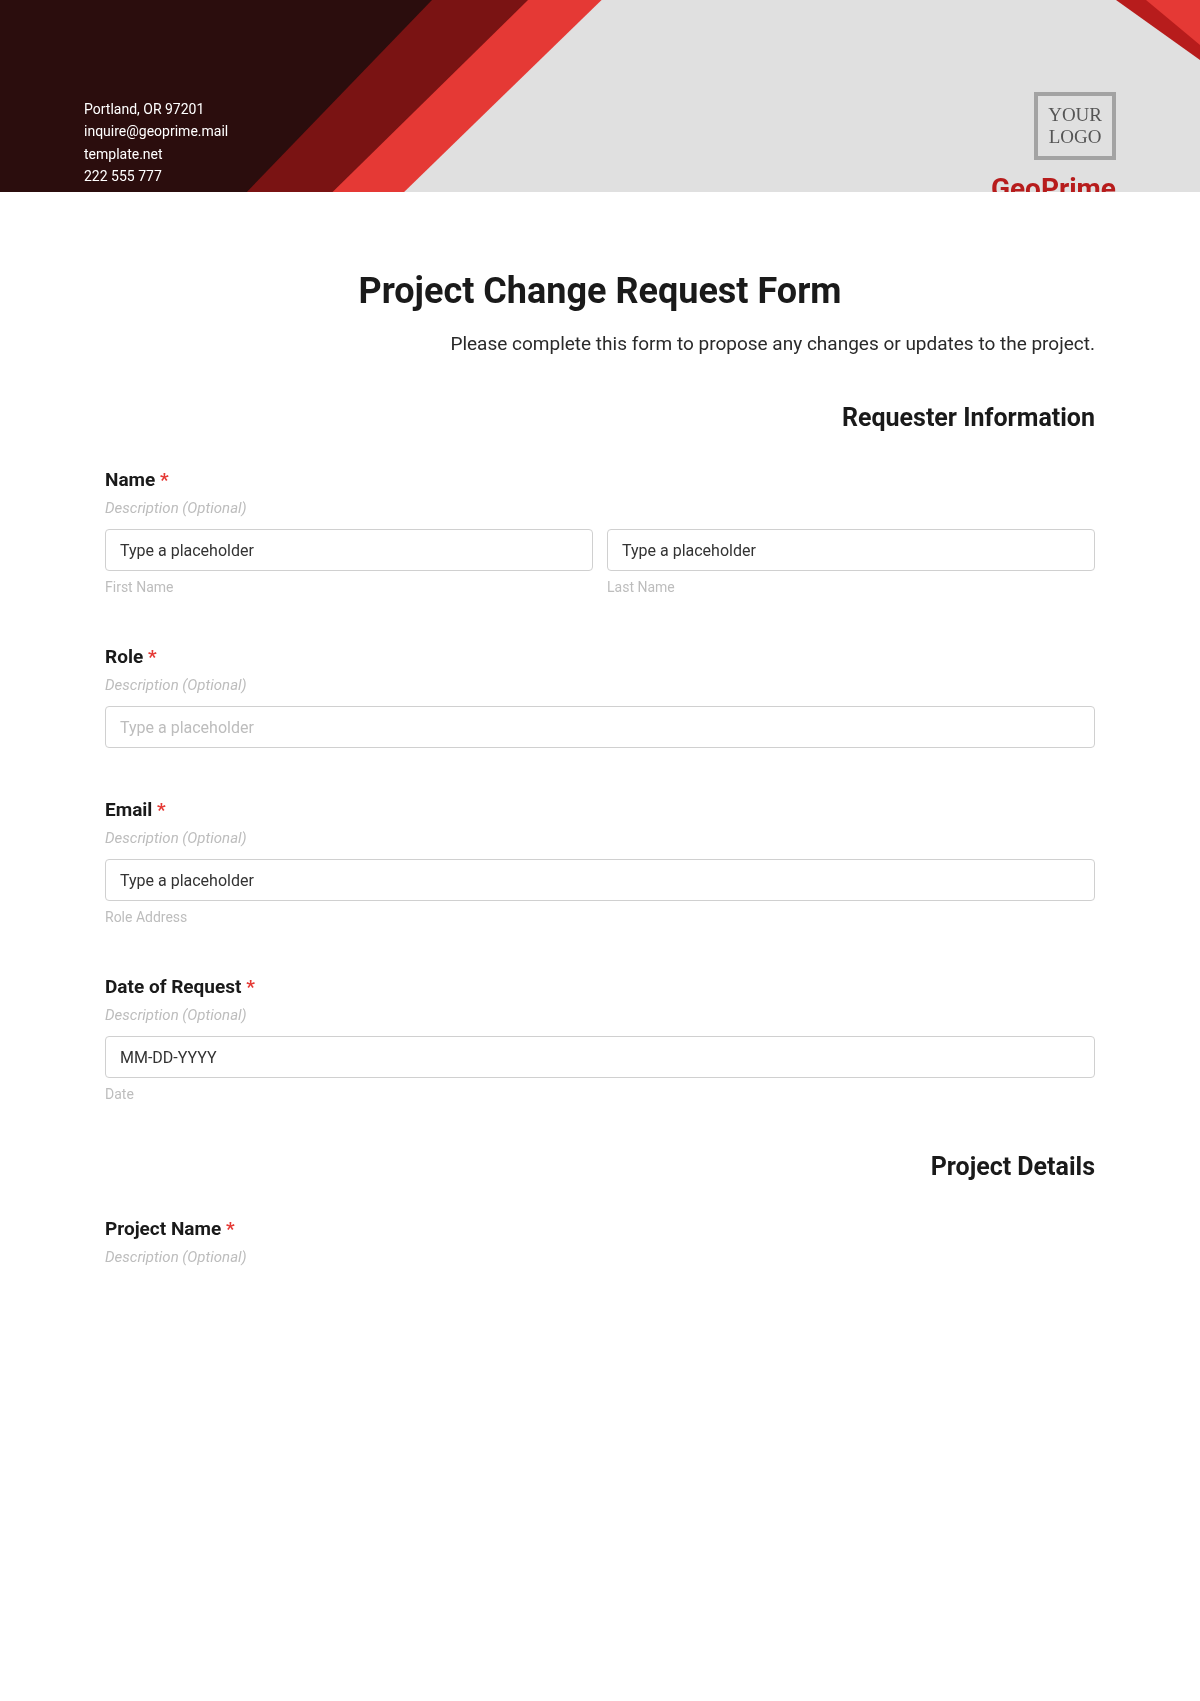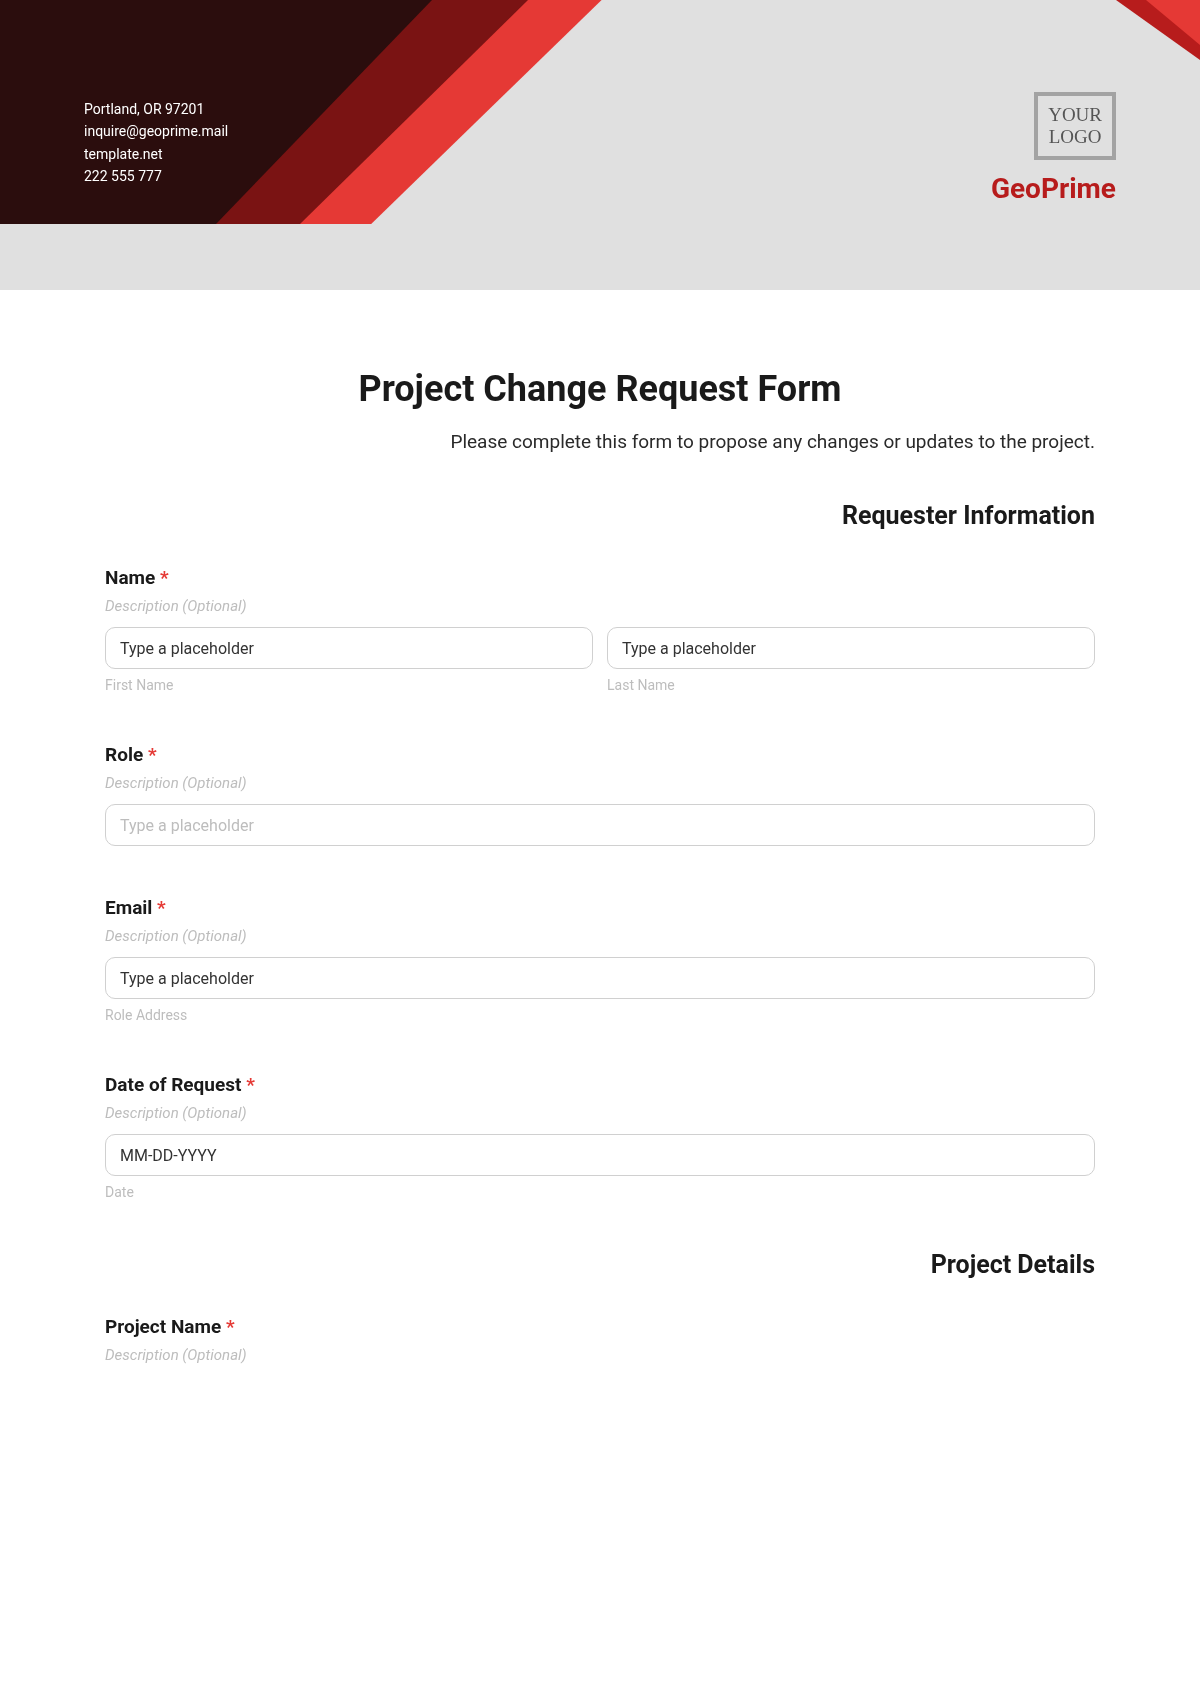--- a/index.html
+++ b/index.html
@@ -1,37 +1,37 @@
 <!DOCTYPE html>
 <html><head>
 <meta charset="utf-8">
 <style>
 * { margin: 0; padding: 0; box-sizing: border-box; }
 body { font-family: -apple-system, BlinkMacSystemFont, "Segoe UI", Roboto, Helvetica, Arial, sans-serif; background: #ffffff; width: 1200px; }
-.header { position: relative; width: 1200px; height: 290px; background: #e0e0e0; overflow: hidden; }
+.header { position: relative; width: 1200px; height: 192px; background: #e0e0e0; overflow: hidden; }
 .mid-layer { position: absolute; top: 0; left: 0; width: 600px; height: 224px; background: #7a1313; clip-path: polygon(0 0, 88% 0, 50% 100%, 0 100%); z-index: 1; }
 .red-layer { position: absolute; top: 0; left: 0; width: 640px; height: 224px; background: #e53935; clip-path: polygon(0 0, 94% 0, 58% 100%, 0 100%); z-index: 0; }
 .dark-front { position: absolute; top: 0; left: 0; width: 540px; height: 224px; background: #2b0d0d; clip-path: polygon(0 0, 80% 0, 40% 100%, 0 100%); z-index: 2; }
 .corner-accent { position: absolute; top: 0; right: 0; width: 120px; height: 60px; background: #b71c1c; clip-path: polygon(30% 0, 100% 0, 100% 100%); }
 .corner-accent2 { position: absolute; top: 0; right: 0; width: 90px; height: 45px; background: #e53935; clip-path: polygon(40% 0, 100% 0, 100% 100%); }
 .contact { position: absolute; top: 98px; left: 84px; color: #fff; font-size: 14px; line-height: 1.6; z-index: 5; }
 .brand-area { position: absolute; top: 92px; right: 84px; text-align: right; z-index: 5; }
 .logo-box { display: inline-block; border: 4px solid #a3a3a3; padding: 8px 10px; font-family: Georgia, serif; font-size: 19px; line-height: 1.15; color: #555; text-align: center; margin-bottom: 12px; }
 .brand-name { font-size: 28px; font-weight: 700; color: #b71c1c; }
 .content { padding: 78px 105px 40px 105px; }
 .form-title { text-align: center; font-size: 36px; font-weight: 700; color: #1a1a1a; margin-bottom: 20px; }
 .form-instruction { text-align: right; font-size: 19px; color: #2a2a2a; margin-bottom: 48px; }
 .section-heading { font-size: 25px; font-weight: 700; color: #1a1a1a; margin-bottom: 36px; text-align: right; }
 .field-group { margin-bottom: 50px; }
 .field-label { font-size: 19px; font-weight: 700; color: #1a1a1a; margin-bottom: 8px; }
 .required { color: #e53935; }
 .field-desc { font-size: 15px; font-style: italic; color: #bdbdbd; margin-bottom: 12px; }
 .input-row { display: flex; gap: 14px; }
 .input-col { flex: 1; }
-.text-input { width: 100%; height: 42px; border: 1px solid #d0d0d0; border-radius: 10px; padding: 0 14px; font-size: 16px; color: #333; font-family: inherit; }
+.text-input { width: 100%; height: 42px; border: 1px solid #d0d0d0; border-radius: 4px; padding: 0 14px; font-size: 16px; color: #333; font-family: inherit; }
 .text-input::placeholder { color: #bdbdbd; }
 .sub-label { font-size: 14px; color: #bdbdbd; margin-top: 8px; }
 </style>
 </head>
 <body>
 
 <div class="header">
   <div class="red-layer"></div>
   <div class="mid-layer"></div>
   <div class="dark-front"></div>

